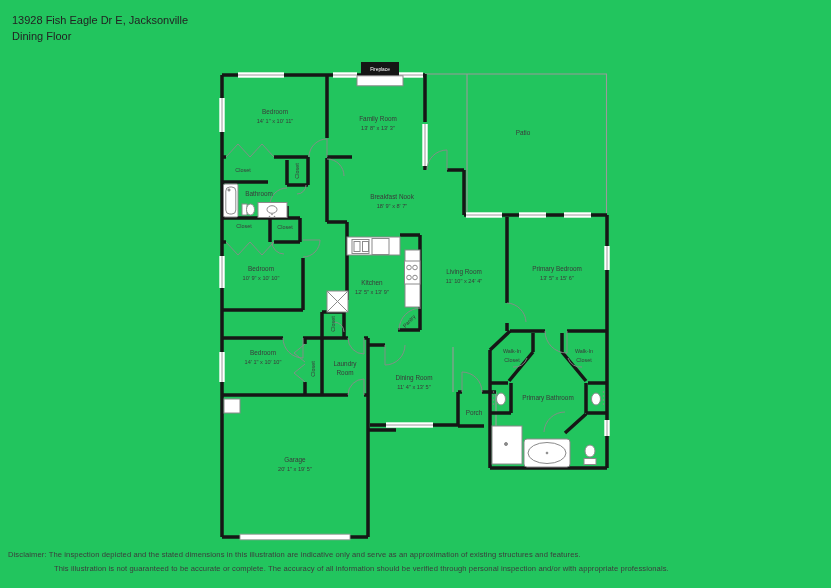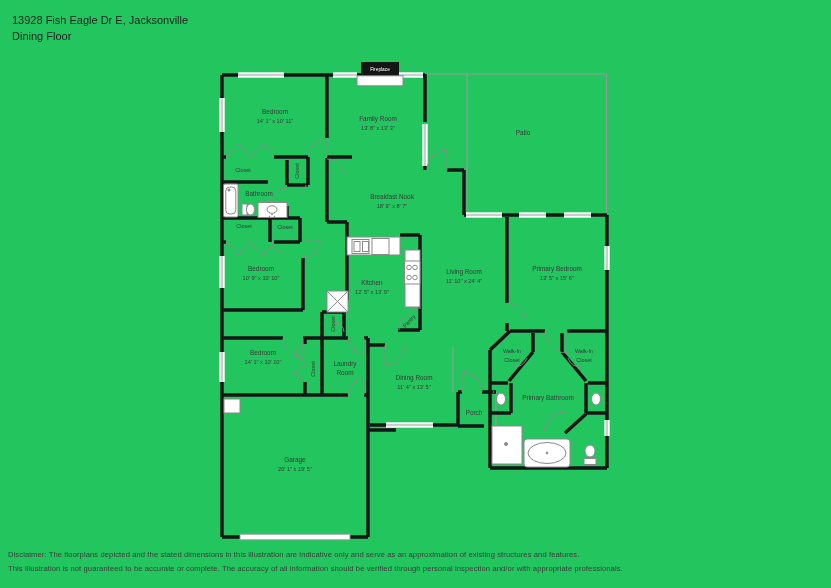--- a/index.html
+++ b/index.html
@@ -3,21 +3,21 @@
 <meta charset="utf-8">
 <style>
   html,body{margin:0;padding:0;background:#fff;}
   #page{position:relative;width:831px;height:588px;background:#22c55e;overflow:hidden;
         font-family:"Liberation Sans", sans-serif;}
   .hdr{position:absolute;left:12px;color:#222;font-size:11px;line-height:15px;}
   #hdr-address{top:13px;}
   #hdr-floor{top:29px;}
   .disc{position:absolute;left:8px;color:#3c3c3c;font-size:7.6px;line-height:10px;letter-spacing:.1px;}
   #disc-1{top:550px;}
-  #disc-2{top:564px;}
+  #disc-2{top:564px;margin-left:46px;}
   svg{position:absolute;left:0;top:0;}
   svg text{font-family:"Liberation Sans", sans-serif;fill:#3a3a3a;}
   .rlabel{font-size:6.4px;}
   .rdims{font-size:5.6px;}
   .rsmall{font-size:5.4px;}
   .fplabel{font-size:4.8px;fill:#ffffff;}
 </style>
 </head>
 <body>
 
@@ -227,15 +227,15 @@
       <text x="512" y="362" class="rsmall">Closet</text>
       <text x="584" y="353" class="rsmall">Walk-In</text>
       <text x="584" y="362" class="rsmall">Closet</text>
       <text x="548" y="400" class="rlabel">Primary Bathroom</text>
       <text x="474" y="415" class="rlabel">Porch</text>
       <text x="295" y="462" class="rlabel">Garage</text>
       <text x="295" y="471" class="rdims">20' 1" x 19' 5"</text>
     </g>
   </svg>
 
-  <div class="disc" id="disc-1">Disclaimer: The floorplans depicted and the stated dimensions in this illustration are indicative only and serve as an approximation of existing structures and features.</div>
+  <div class="disc" id="disc-1">Disclaimer: The inspection depicted and the stated dimensions in this illustration are indicative only and serve as an approximation of existing structures and features.</div>
   <div class="disc" id="disc-2">This illustration is not guaranteed to be accurate or complete. The accuracy of all information should be verified through personal inspection and/or with appropriate professionals.</div>
 </div>
 
 </body></html>

